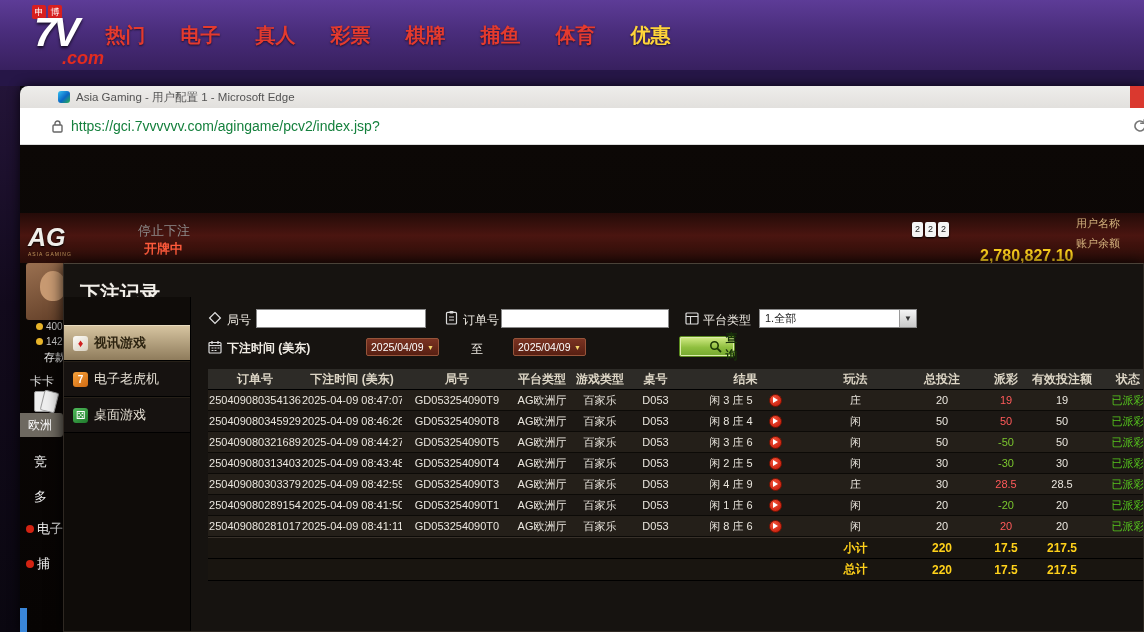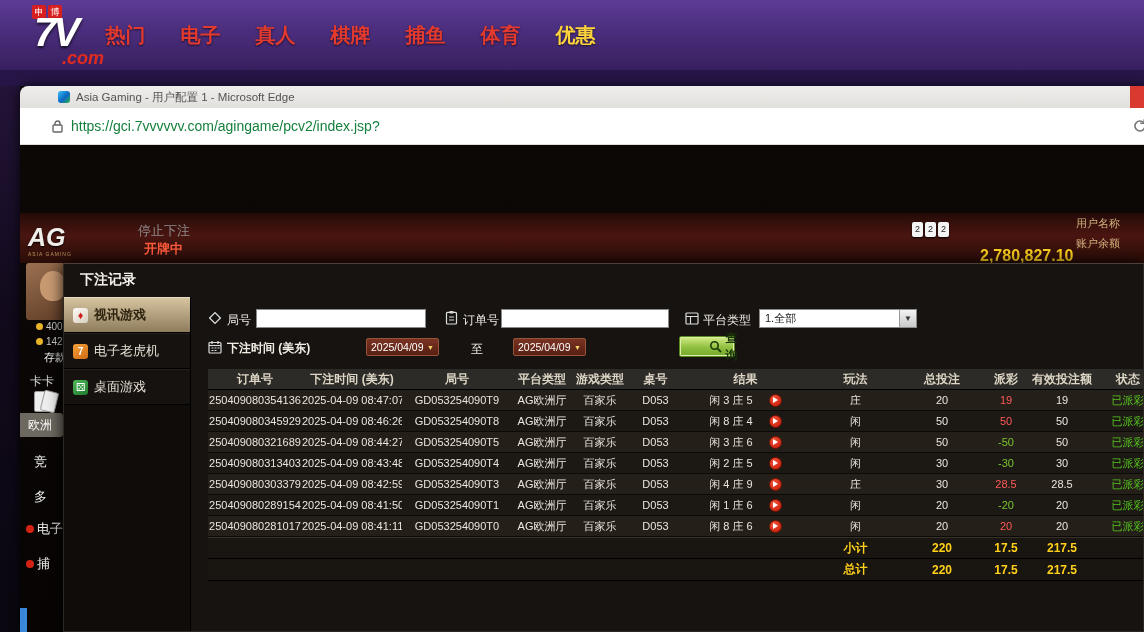--- a/index.html
+++ b/index.html
@@ -73,27 +73,27 @@
     color:#fff; font-size:12px; line-height:24px; padding-left:8px; }
   .f-jing { left:14px; top:308px; font-size:13px; color:#eee; }
   .f-duo  { left:14px; top:343px; font-size:13px; color:#eee; }
   .f-dz   { left:6px; top:375px; font-size:13px; color:#eee; }
   .f-bu   { left:6px; top:410px; font-size:13px; color:#eee; }
   .blue-sliver { position:absolute; left:0; bottom:0; width:7px; height:24px; background:#3a86d8; }
 
   
   .panel { position:absolute; left:43px; top:118px; width:1081px; bottom:0; background:#161310;
     border:1px solid #2e2822; border-top-color:#4a4238; overflow:hidden; box-shadow:0 0 14px rgba(0,0,0,.9); }
-  .panel-title { position:absolute; left:16px; top:7px; font-size:14px; font-weight:bold; color:#f2efe9; }
+  .panel-title { position:absolute; left:16px; top:16px; font-size:20px; font-weight:bold; color:#f2efe9; }
 
   .panel-menu { position:absolute; left:0; top:33px; bottom:0; width:127px; background:#0f0c09;
     border-right:1px solid #000; list-style:none; }
   .menu-item { height:36px; display:flex; align-items:center; background:#161210; color:#e6e0d4;
     font-size:13px; border-bottom:1px solid #000; border-top:1px solid #262018; cursor:pointer; }
-  .menu-item.active { background:linear-gradient(180deg,#d6c4a0,#8f7c5c); color:#2c2310; font-weight:bold; border-top-color:#e8dcc0; }
+  .menu-item.active { background:linear-gradient(180deg,#d6c4a0,#8f7c5c); color:#2c2310; font-weight:bold; border-top-color:#e8dcc0;margin-top:28px; }
   .mi-icon { width:15px; height:15px; border-radius:3px; display:inline-flex; align-items:center;
     justify-content:center; margin:0 6px 0 9px; flex:none; }
   .icon-video   { background:linear-gradient(145deg,#fdfbf7,#d8d0c0); }
   .icon-video::after   { content:"♦"; color:#d01f1f; font-size:11px; }
   .icon-slot    { background:linear-gradient(145deg,#f7a23b,#d06a12); }
   .icon-slot::after    { content:"7"; color:#fff; font-weight:bold; font-size:10px; }
   .icon-table   { background:linear-gradient(145deg,#4fb95a,#1f7a2c); }
   .icon-table::after   { content:"⚄"; color:#fff; font-size:11px; }
   .icon-points  { background:linear-gradient(145deg,#a86ee8,#6a35b0); }
   .icon-points::after  { content:"◆"; color:#fff; font-size:9px; }
@@ -161,20 +161,21 @@
       <span class="logo-suffix">.com</span>
     </div>
     <ul class="nav-items">
 
         <li class="nav-item">热门</li>
 
         <li class="nav-item">电子</li>
 
         <li class="nav-item">真人</li>
 
+        <li class="nav-item">彩票</li>
 
         <li class="nav-item">棋牌</li>
 
         <li class="nav-item">捕鱼</li>
 
         <li class="nav-item">体育</li>
 
         <li class="nav-item active">优惠</li>
       </ul>
   </div>

